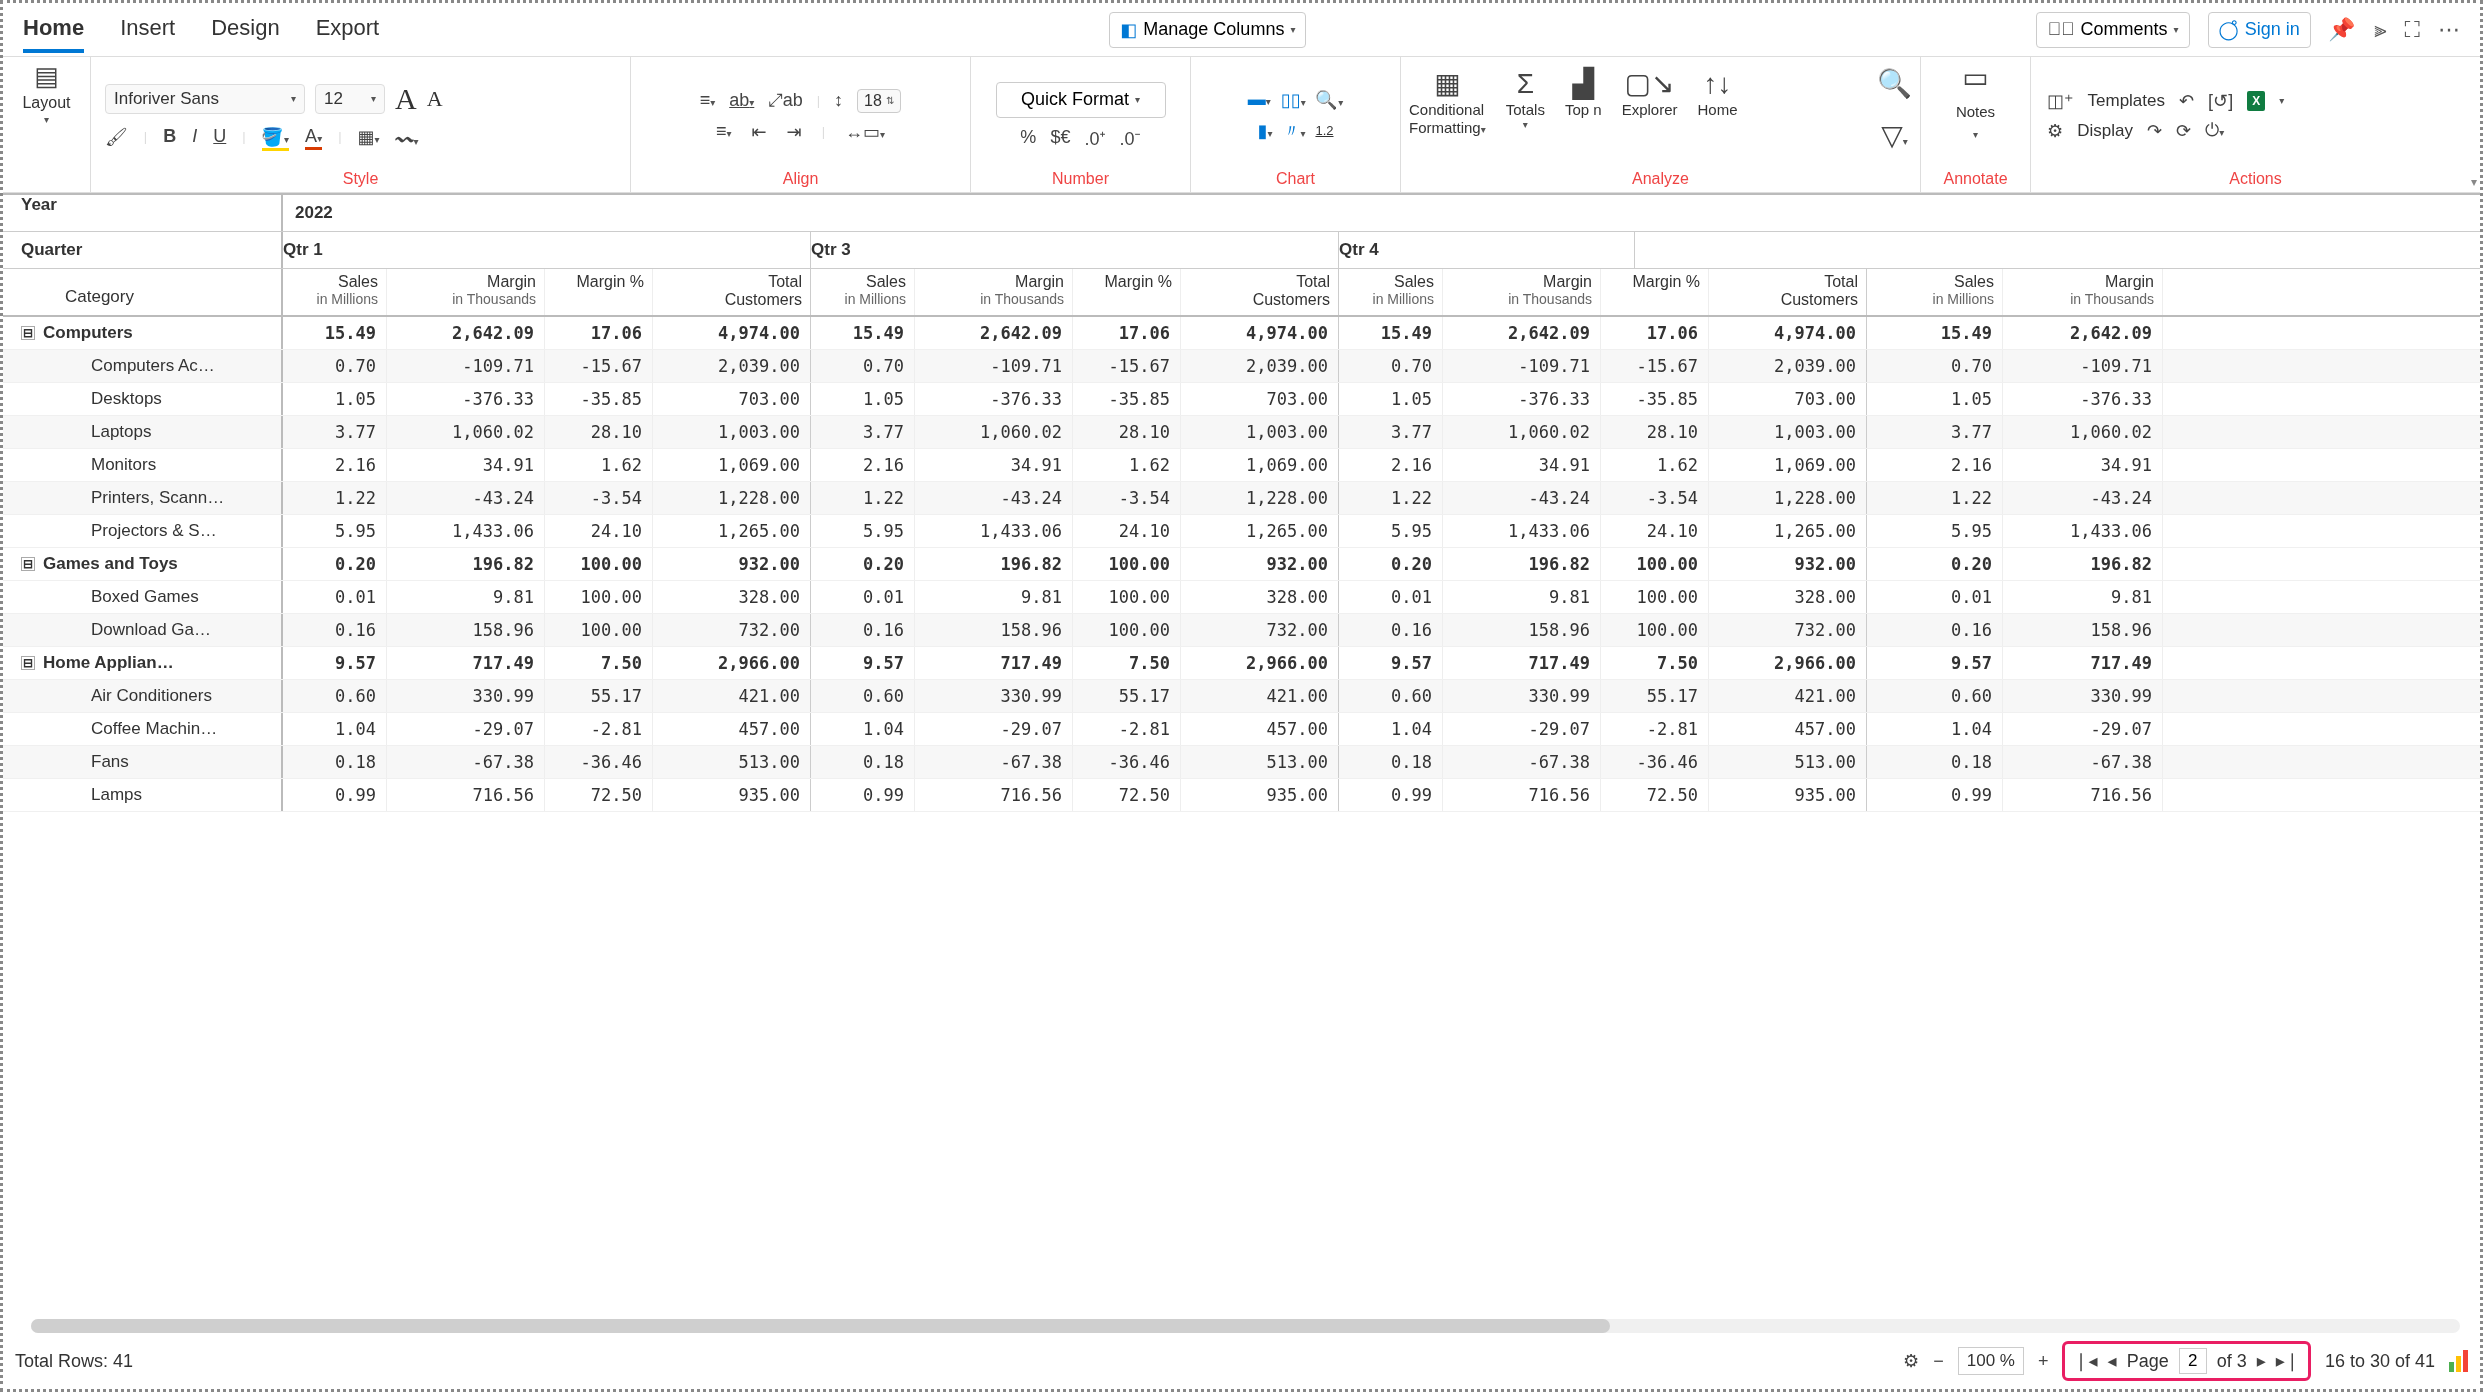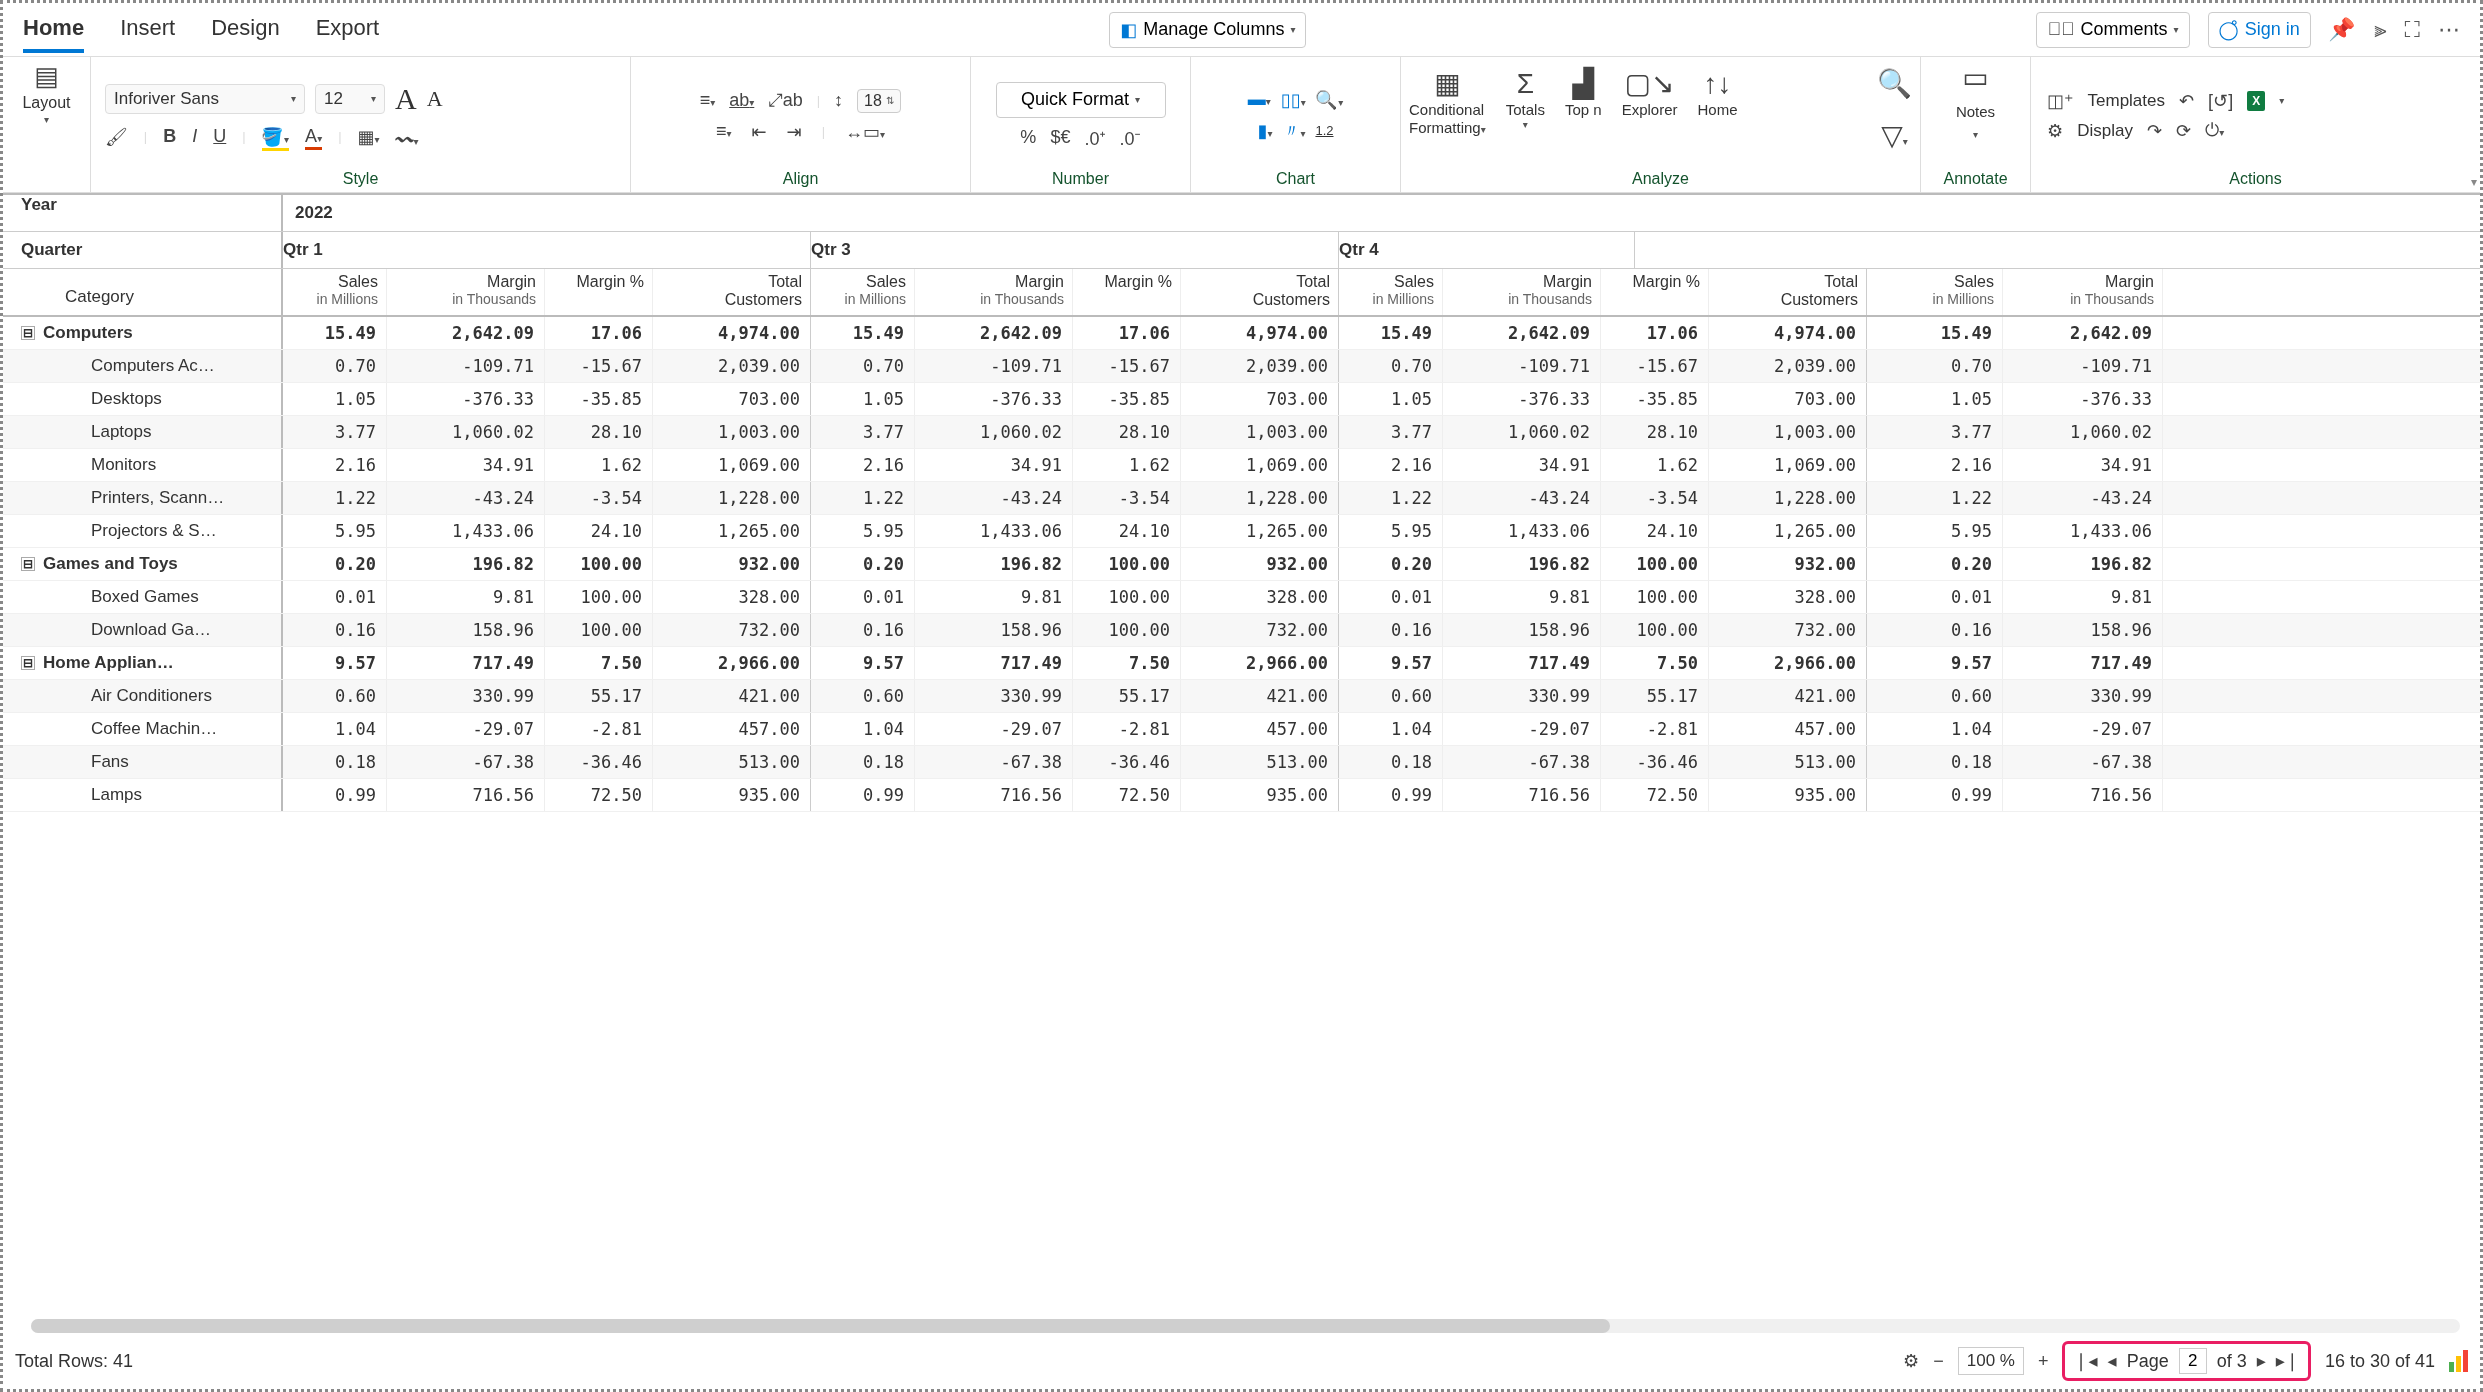--- a/index.html
+++ b/index.html
@@ -10,21 +10,21 @@
 .tab { padding:8px 0; cursor:pointer; }
 .tab.active { font-weight:700; border-bottom:4px solid #0078d4; }
 .topbar-center { margin-left:auto; margin-right:auto; }
 .btn { display:inline-flex; align-items:center; gap:6px; border:1px solid #ccc; border-radius:4px; padding:4px 10px; background:#fff; font-size:18px; height:36px; cursor:pointer; }
 .topbar-right { display:flex; align-items:center; gap:18px; }
 .link { color:#0078d4; font-size:18px; }
 .tri { font-size:10px; color:#555; }
 .iconbtn { font-size:22px; color:#555; cursor:pointer; }
 .ribbon { display:flex; border-bottom:1px solid #ddd; height:136px; }
 .group { border-right:1px solid #ddd; display:flex; flex-direction:column; padding:4px 8px 0 8px; align-items:center; justify-content:space-between; position:relative; }
-.group-label { font-size:16px; color:#14532d; padding-bottom:4px; }
+.group-label { font-size:16px; color:#ef4444; padding-bottom:4px; }
 .group-body { flex:1; display:flex; align-items:center; gap:8px; }
 .layout-col { display:flex; flex-direction:column; align-items:center; gap:2px; }
 .font-sel { background:#f9f9f9; border:1px solid #ddd; border-radius:4px; padding:4px 8px; font-size:17px; display:inline-flex; align-items:center; gap:10px; }
 .bold-a { font-size:30px; font-family:Georgia,serif; }
 .small-a { font-size:22px; font-family:Georgia,serif; }
 .icon { font-size:18px; color:#444; }
 .stack { display:flex; flex-direction:column; justify-content:center; gap:8px; }
 .inline-row { display:flex; align-items:center; gap:10px; }
 .num-sel { background:#f9f9f9; border:1px solid #ccc; border-radius:4px; padding:2px 6px; font-size:16px; display:inline-flex; align-items:center; gap:4px; }
 .ul-u { text-decoration:underline; }

